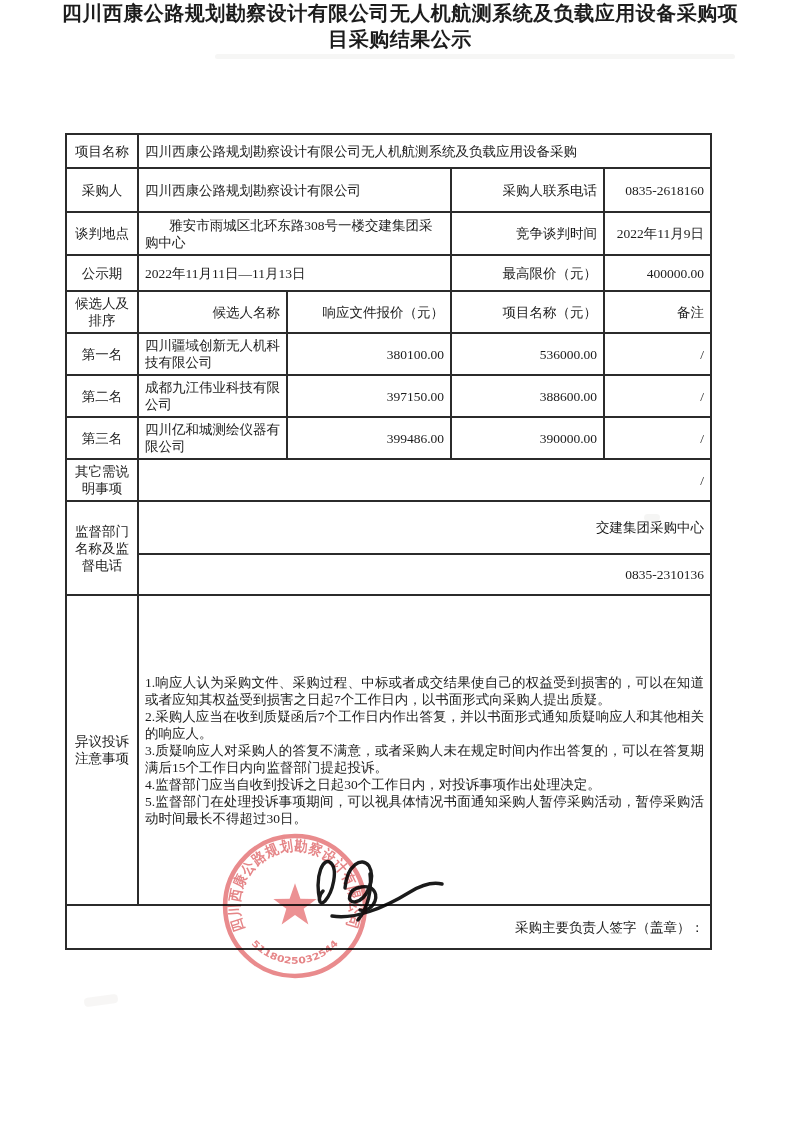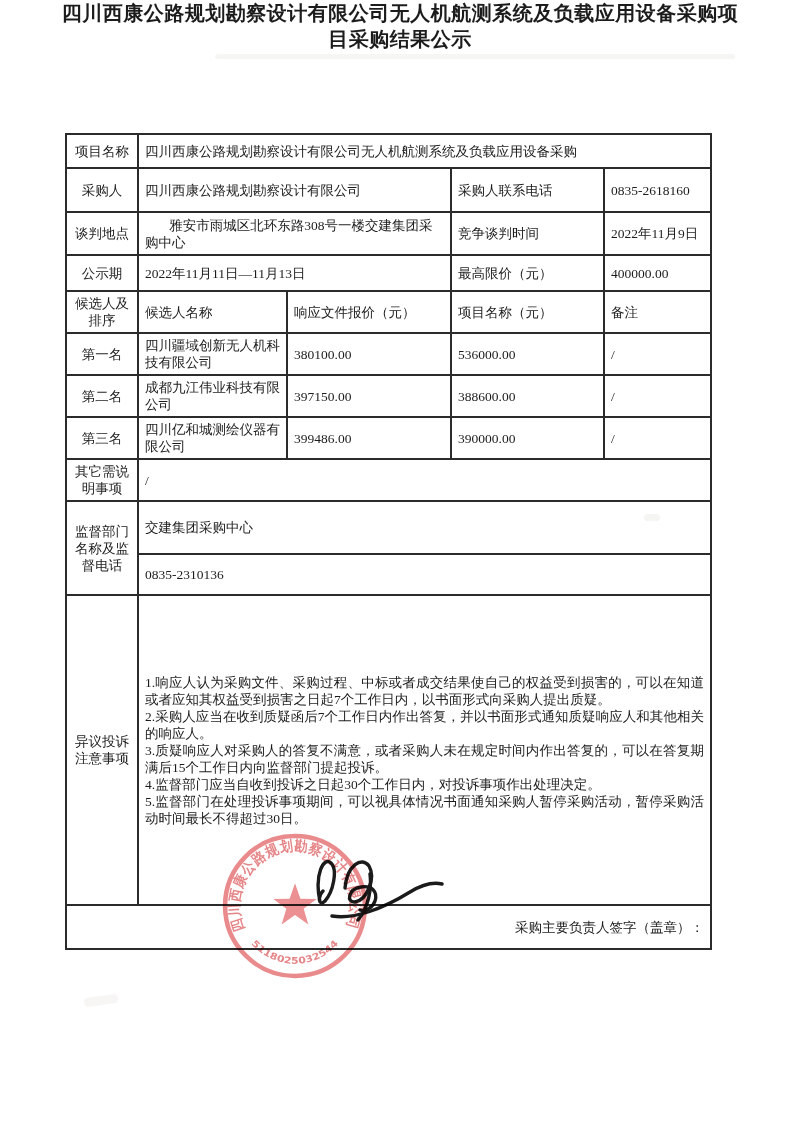--- a/index.html
+++ b/index.html
@@ -30,21 +30,21 @@
     font-size:13.5px;
   }
   table.doc-table td{
     border:2px solid #2b2b2b;
     padding:3px 6px;
     line-height:17px;
     vertical-align:middle;
     overflow:hidden;
   }
   td.lbl{text-align:center;padding:3px 7px;border-radius:14px;}
-  td.ctr{text-align:left;}
+  td.ctr{text-align:right;}
   td.lft{text-align:left;}
   .indent1{ text-indent:1.8em;border-radius:18px; }
   tr.r1{height:34px;} tr.r2{height:44px;} tr.r3{height:43px;} tr.r4{height:36px;}
   tr.r5{height:41px;} tr.r6{height:42px;} tr.r7{height:38px;} tr.r8{height:38px;}
   tr.r9{height:36px;} tr.r10a{height:53px;} tr.r10b{height:41px;}
   tr.r11{height:310px;} tr.r12{height:44px;}
   td.objection-cell{
     padding:10px 9px;
     line-height:20.6px;
     text-align:justify;

